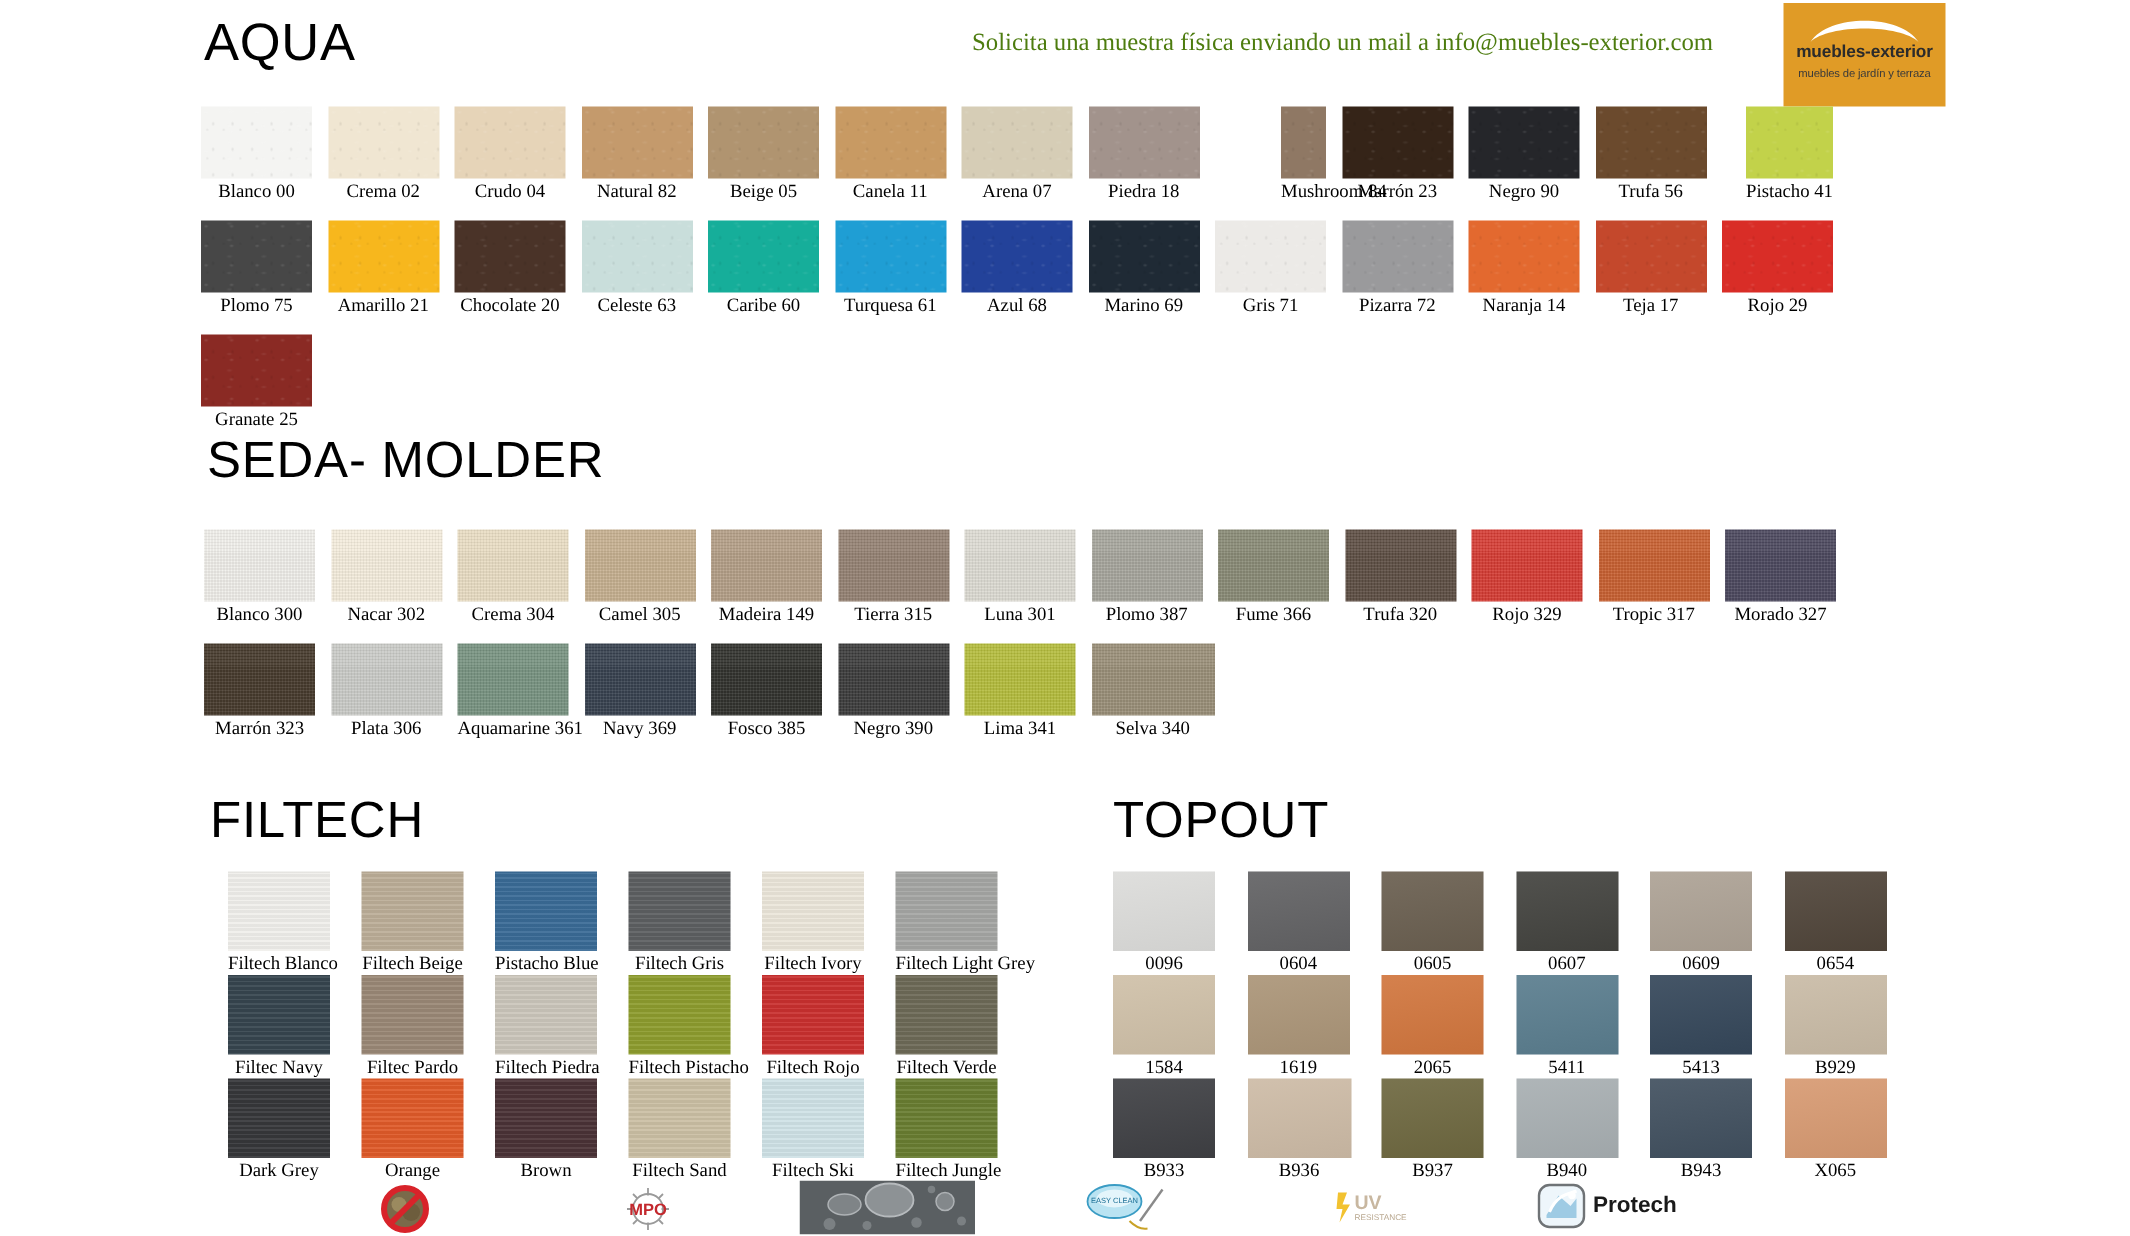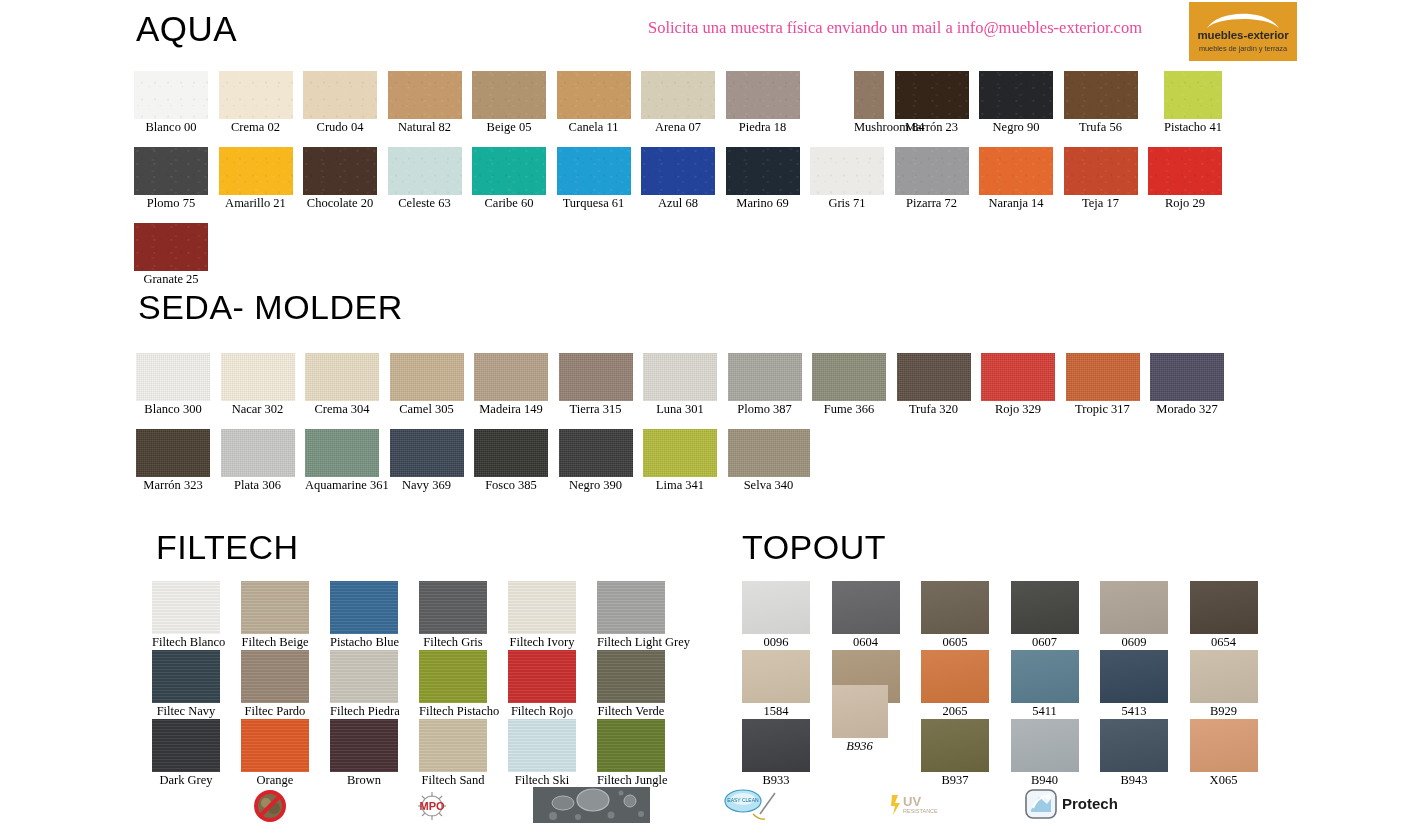--- a/index.html
+++ b/index.html
@@ -24,21 +24,21 @@
     font-size: 35px; font-weight: 400; letter-spacing: 0.5px;
     color: #000000; line-height: 42px;
   }
   #sample-request {
     position: absolute; left: 648px; top: 18px;
     font-family: "Liberation Serif", serif;
     font-size: 16.5px; color: #b42020; white-space: nowrap;
   }
   #brand-logo {
     position: absolute; left: 1189px; top: 2px;
-    width: 108px; height: 59px;
+    width: 108px; height: 69px;
     background: #e09b26;
     overflow: hidden;
   }
   #brand-arc {
     position: absolute; left: 50%; top: 5px; transform: translateX(-50%);
     width: 76px; height: 22px;
   }
   #brand-name {
     position: absolute; left: 0; top: 27px; width: 108px;
     text-align: center;
@@ -54,21 +54,21 @@
   }
 
   
   .section-title {
     position: absolute;
     font-family: "Liberation Sans", sans-serif;
     font-size: 34px; font-weight: 400; color: #000000;
     letter-spacing: 0.5px; white-space: nowrap;
   }
   #title-seda   { left: 138px; top: 288px; }
-  #title-filtech{ left: 140px; top: 528px; margin-left: 16px; }
+  #title-filtech{ left: 140px; top: 528px; }
   #title-topout { left: 742px; top: 528px; }
 
   
   .swatch-cell { position: absolute; }
   .swatch-chip {
     width: 100%;
     position: relative;
     background-repeat: repeat;
   }
   .swatch-label {
@@ -125,21 +125,21 @@
   .cert-label {
     font-family: "Liberation Sans", sans-serif;
     font-weight: 700; color: #1a1a1a;
   }
 </style>
 </head>
 <body>
 
 <div id="header">
   <div id="aqua-title">AQUA</div>
-  <div id="sample-request" style="color: #ec4899;">Solicita una muestra física enviando un mail a info@muebles-exterior.com</div>
+  <div id="sample-request" style="color: #4d7c0f;">Solicita una muestra física enviando un mail a info@muebles-exterior.com</div>
 
   <div id="brand-logo" style="background: rgb(224, 155, 38);">
     <svg id="brand-arc" viewBox="0 0 76 22">
       <path d="M2,21 C14,2 62,2 74,21 C62,9 14,9 2,21 Z" fill="#ffffff"></path>
     </svg>
     <div id="brand-name">muebles-exterior</div>
     <div id="brand-tagline">muebles de jardín y terraza</div>
   </div>
 </div>
 
@@ -463,21 +463,21 @@
       <div class="swatch-label">5413</div>
     </div>
     <div class="swatch-cell" style="left: 1189.5px; top: 650px; width: 68px;">
       <div class="swatch-chip tex-smooth" style="background: rgb(201, 187, 166);"></div>
       <div class="swatch-label">B929</div>
     </div>
     <div class="swatch-cell" style="left: 742px; top: 719px; width: 68px;">
       <div class="swatch-chip tex-smooth" style="background: rgb(63, 64, 68);"></div>
       <div class="swatch-label">B933</div>
     </div>
-    <div class="swatch-cell" style="left: 831.5px; top: 685px; width: 56px; font-style: italic;">
+    <div class="swatch-cell" style="left: 831.5px; top: 719px; width: 69px;">
       <div class="swatch-chip tex-smooth" style="background: rgb(205, 187, 166);"></div>
       <div class="swatch-label">B936</div>
     </div>
     <div class="swatch-cell" style="left: 921px; top: 719px; width: 68px;">
       <div class="swatch-chip tex-smooth" style="background: rgb(110, 104, 64);"></div>
       <div class="swatch-label">B937</div>
     </div>
     <div class="swatch-cell" style="left: 1010.5px; top: 719px; width: 68px;">
       <div class="swatch-chip tex-smooth" style="background: rgb(168, 175, 178);"></div>
       <div class="swatch-label">B940</div>

